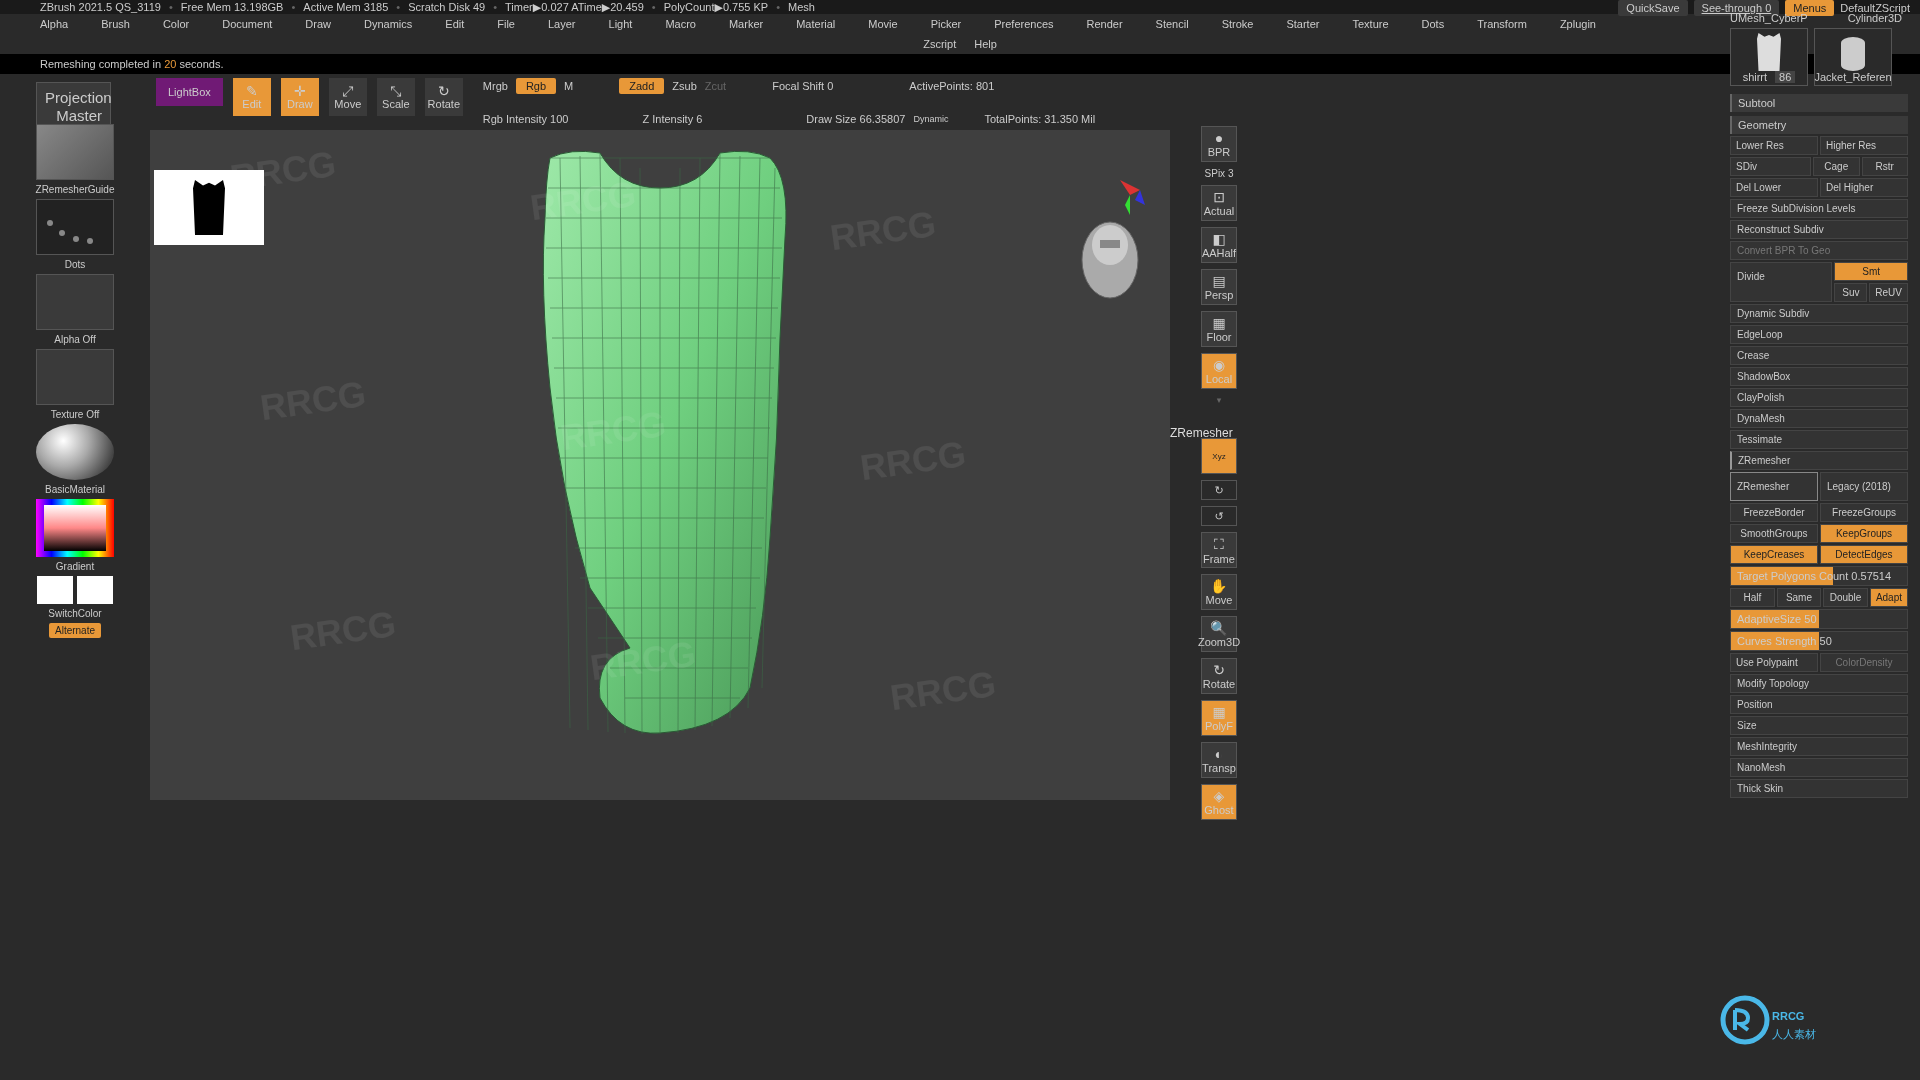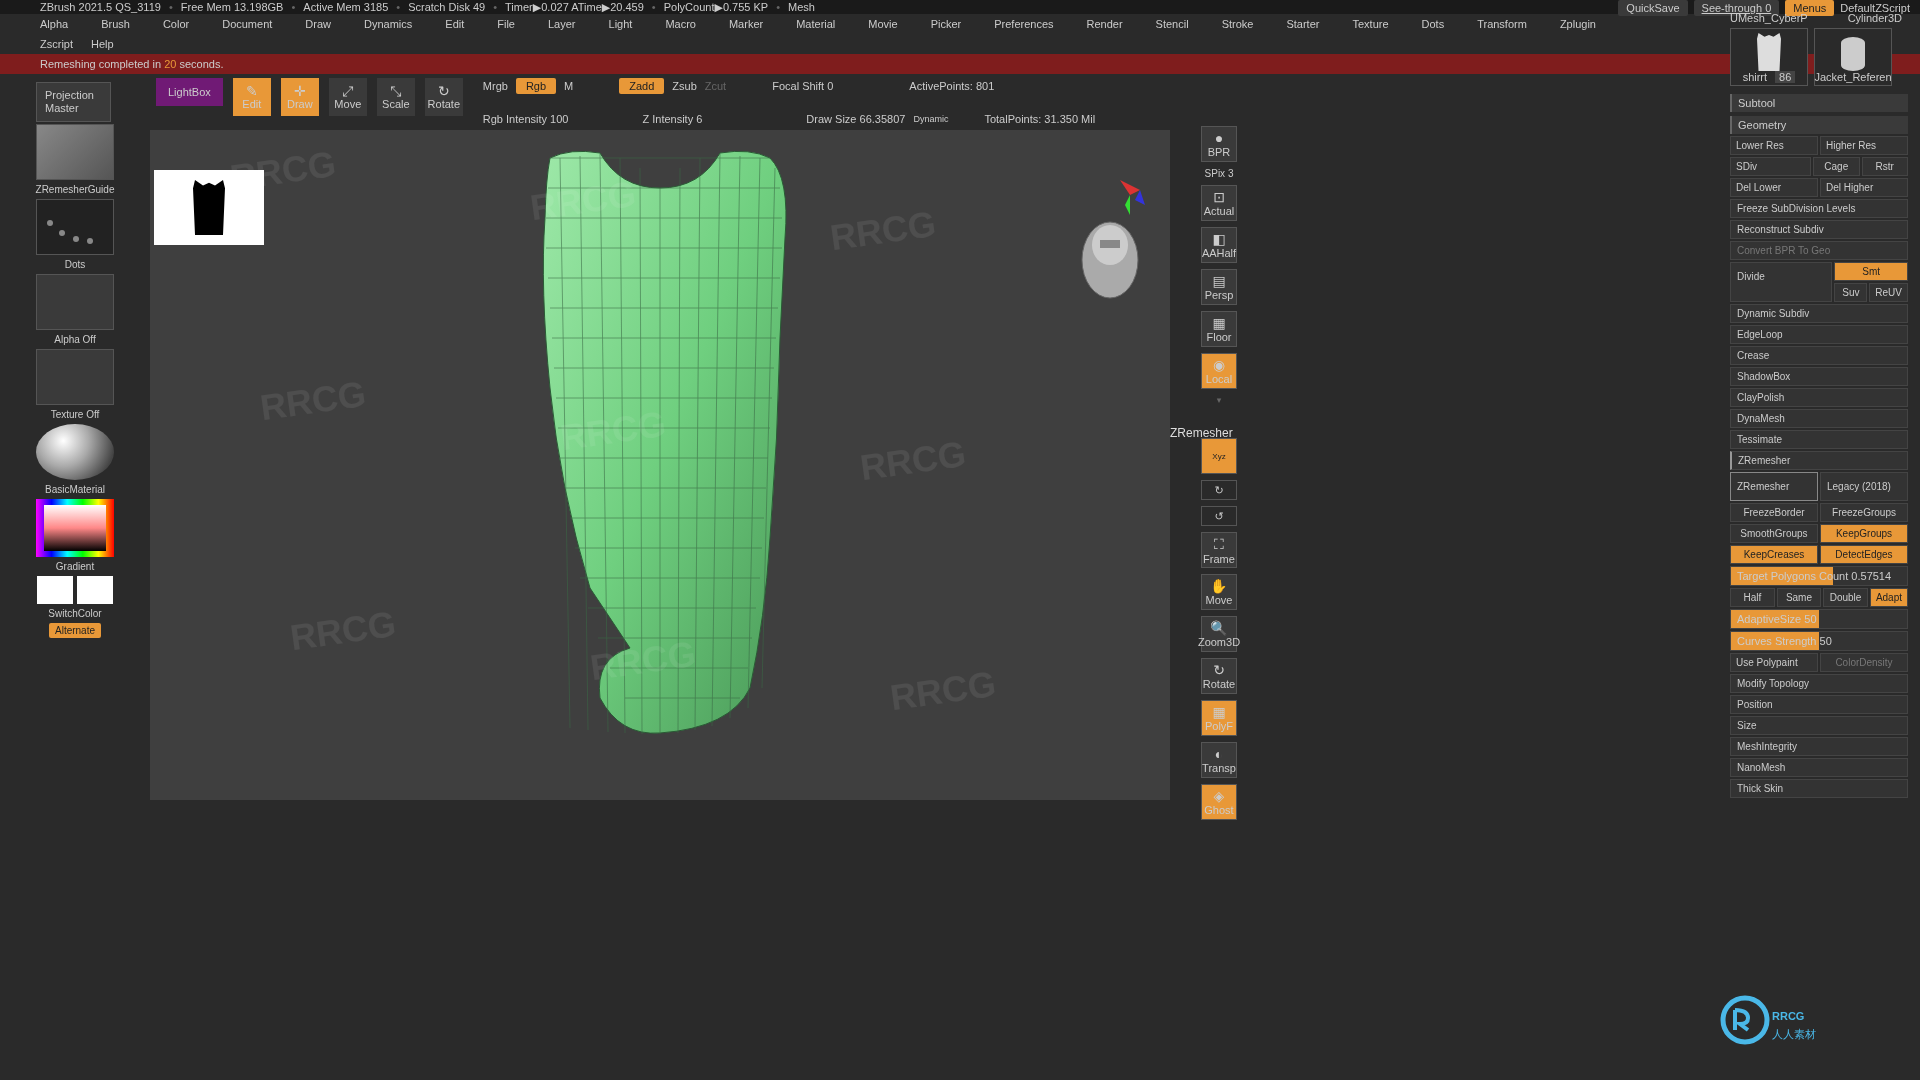--- a/index.html
+++ b/index.html
@@ -1,28 +1,28 @@
 <!DOCTYPE html>
 <html><head>
 <meta charset="utf-8">
 <style>
 * { margin: 0; padding: 0; box-sizing: border-box; font-family: Arial, sans-serif; font-size: 11px; color: #ccc; user-select: none; }
 body { background: #2a2a2a; width: 1920px; height: 1080px; overflow: hidden; position: relative; }
 .titlebar { height: 14px; background: #1a1a1a; padding: 1px 40px; font-size: 10px; color: #999; display: flex; gap: 8px; align-items: center; }
 .titlebar span { white-space: nowrap; }
 .dot { color: #666; }
 .menubar { background: #2a2a2a; padding: 4px 40px; display: flex; gap: 33px; font-size: 12px; }
-.menubar2 { background: #2a2a2a; padding: 4px 40px; display: flex; gap: 18px; font-size: 12px; }
-.status { background: #7f1d1d; padding: 4px 40px; font-size: 11px; color: #aaa; }
+.menubar2 { background: #2a2a2a; padding: 4px 40px; display: flex; gap: 18px; font-size: 12px; justify-content: center; }
+.status { background: #000000; padding: 4px 40px; font-size: 11px; color: #aaa; }
 .status .num { color: #e89838; }
 .topright { position: absolute; right: 10px; top: 0; display: flex; gap: 6px; align-items: center; }
 .btn-orange { background: #e89838; color: #222; padding: 2px 8px; border-radius: 2px; font-size: 11px; }
 .btn-gray { background: #3a3a3a; padding: 2px 8px; border-radius: 2px; font-size: 11px; text-align: right; }
 .toolbar { position: absolute; left: 120px; top: 78px; display: flex; align-items: flex-start; gap: 10px; }
-.proj-master { background: #3a3a3a; padding: 6px 8px; text-align: left; font-size: 11px; width: 75px; line-height: 1.2; position: absolute; left: 36px; top: 82px; border: 1px solid #555; }
+.proj-master { background: #3a3a3a; padding: 6px 8px; text-align: right; font-size: 15px; width: 75px; line-height: 1.2; position: absolute; left: 36px; top: 82px; border: 1px solid #555; }
 .lightbox { background: #701a75; padding: 8px 12px; font-size: 11px; margin-left: 36px; }
 .tb-btn { background: #e89838; width: 38px; height: 38px; display: flex; flex-direction: column; align-items: center; justify-content: center; font-size: 9px; color: #222; }
 .tb-btn.dark { background: #3a3a3a; color: #aaa; }
 .tb-ico { font-size: 14px; line-height: 1; }
 .tb-labels { display: flex; flex-direction: column; gap: 19px; margin-left: 10px; }
 .tb-row { display: flex; gap: 8px; align-items: center; font-size: 11px; }
 .pill { background: #e89838; color: #222; padding: 2px 10px; border-radius: 2px; }
 .left-panel { position: absolute; left: 32px; top: 124px; width: 86px; display: flex; flex-direction: column; gap: 4px; align-items: center; }
 .lp-box { width: 78px; height: 56px; background: #3a3a3a; border: 1px solid #555; }
 .lp-label { font-size: 10px; text-align: center; }

